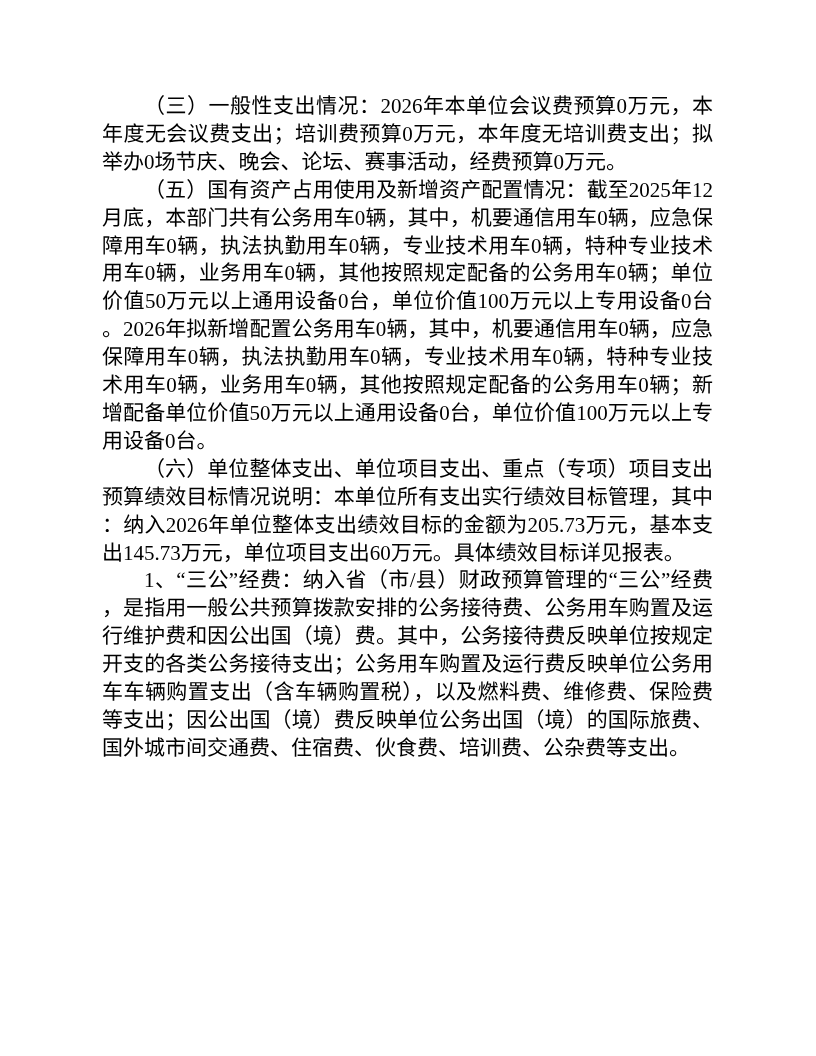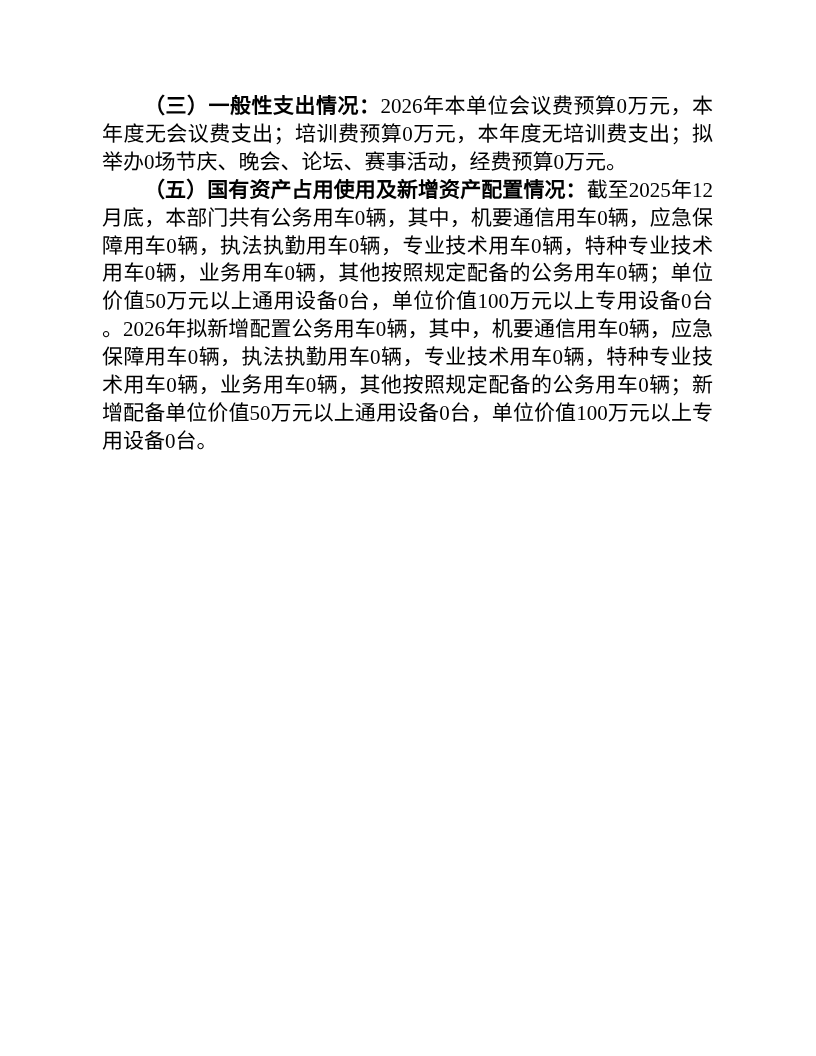--- a/index.html
+++ b/index.html
@@ -25,31 +25,33 @@
   .para {
     margin: 0;
     font-size: 21px;
     line-height: 27.9px;
     text-align: justify;
     text-indent: 2em;
     line-break: anywhere;
     color: #000000;
   }
   .para-label {
-    font-weight: bold;
+    font-weight: normal;
   }
 </style>
 </head>
 <body>
 
 <div class="page">
   <div class="doc-body">
 
     <p class="para"><span class="para-label">（三）一般性支出情况：</span><span>2026年本单位会议费预算0万元，本年度无会议费支出；培训费预算0万元，本年度无培训费支出；拟举办0场节庆、晚会、论坛、赛事活动，经费预算0万元。</span></p>
 
 
     <p class="para"><span class="para-label">（五）国有资产占用使用及新增资产配置情况：</span><span>截至2025年12月底，本部门共有公务用车0辆，其中，机要通信用车0辆，应急保障用车0辆，执法执勤用车0辆，专业技术用车0辆，特种专业技术用车0辆，业务用车0辆，其他按照规定配备的公务用车0辆；单位价值50万元以上通用设备0台，单位价值100万元以上专用设备0台。2026年拟新增配置公务用车0辆，其中，机要通信用车0辆，应急保障用车0辆，执法执勤用车0辆，专业技术用车0辆，特种专业技术用车0辆，业务用车0辆，其他按照规定配备的公务用车0辆；新增配备单位价值50万元以上通用设备0台，单位价值100万元以上专用设备0台。</span></p>
 
+    <p class="para"><span class="para-label">（六）单位整体支出、单位项目支出、重点（专项）项目支出预算绩效目标情况说明：</span><span>本单位所有支出实行绩效目标管理，其中：纳入2026年单位整体支出绩效目标的金额为205.73万元，基本支出145.73万元，单位项目支出60万元。具体绩效目标详见报表。</span></p>
 
 
+    <p class="para"><span class="para-label"></span><span>1、“三公”经费：纳入省（市/县）财政预算管理的“三公”经费，是指用一般公共预算拨款安排的公务接待费、公务用车购置及运行维护费和因公出国（境）费。其中，公务接待费反映单位按规定开支的各类公务接待支出；公务用车购置及运行费反映单位公务用车车辆购置支出（含车辆购置税），以及燃料费、维修费、保险费等支出；因公出国（境）费反映单位公务出国（境）的国际旅费、国外城市间交通费、住宿费、伙食费、培训费、公杂费等支出。</span></p>
 
   </div>
 </div>
 
 </body></html>

